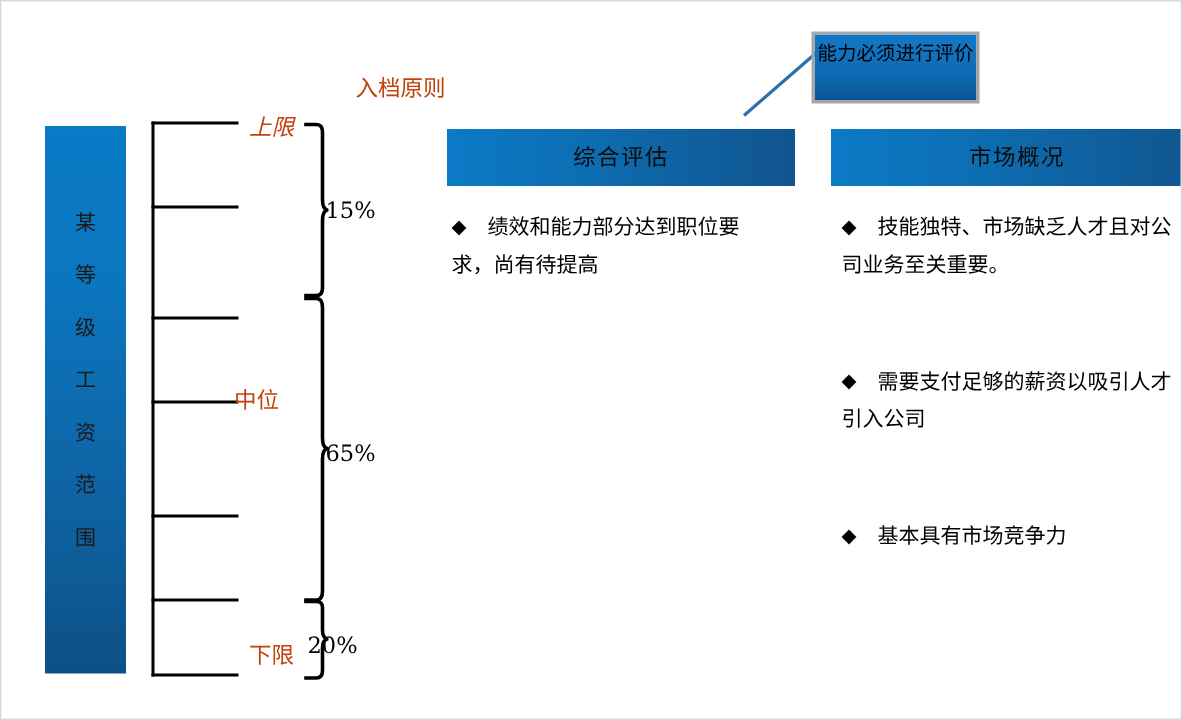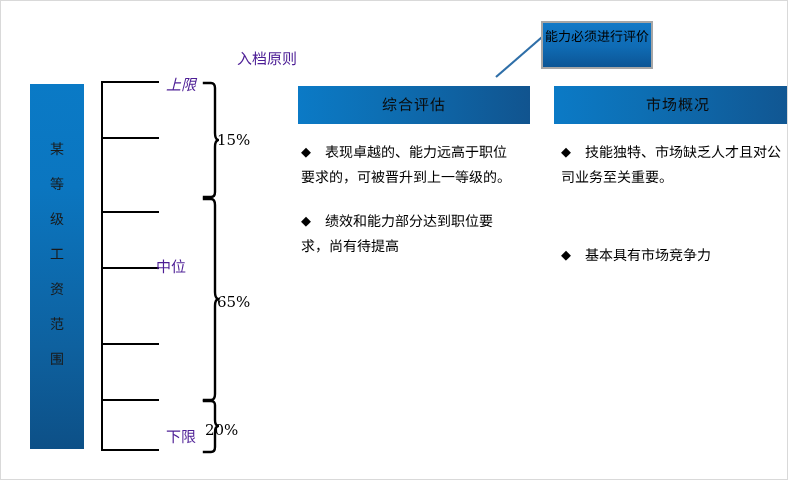--- a/index.html
+++ b/index.html
@@ -67,21 +67,21 @@
     width: 58px;
     height: 2px;
     background: #000000;
   }
 
   
   .scale-label {
     position: absolute;
     font-size: 15px;
     font-family: "DejaVu Sans", "Liberation Sans", sans-serif;
-    color: #4c1d95;
+    color: #c2410c;
     white-space: nowrap;
   }
 
   
   .brace {
     position: absolute;
     width: 16px;
   }
   .brace svg { display: block; }
   .brace-label {
@@ -232,29 +232,29 @@
   <div class="col-header mid">
     <span>综合评估</span>
   </div>
 
   <div class="col-header right">
     <span>市场概况</span>
   </div>
 
   <div class="bullet-list mid">
     <div class="bullet-item">
-      <span class="marker">◆</span><span class="bullet-text">表现卓越的、能力远高于职位要求的，可被晋升到上一等级的。</span>
-    </div>
-    <div class="bullet-item">
       <span class="marker">◆</span><span class="bullet-text">绩效和能力部分达到职位要求，尚有待提高</span>
     </div>
   </div>
 
   <div class="bullet-list right">
     <div class="bullet-item gap-xl">
       <span class="marker">◆</span><span class="bullet-text">技能独特、市场缺乏人才且对公司业务至关重要。</span>
     </div>
+    <div class="bullet-item gap-xl">
+      <span class="marker">◆</span><span class="bullet-text">需要支付足够的薪资以吸引人才引入公司</span>
+    </div>
     <div class="bullet-item">
       <span class="marker">◆</span><span class="bullet-text">基本具有市场竞争力</span>
     </div>
   </div>
 
 </div>
 
 </body></html>

